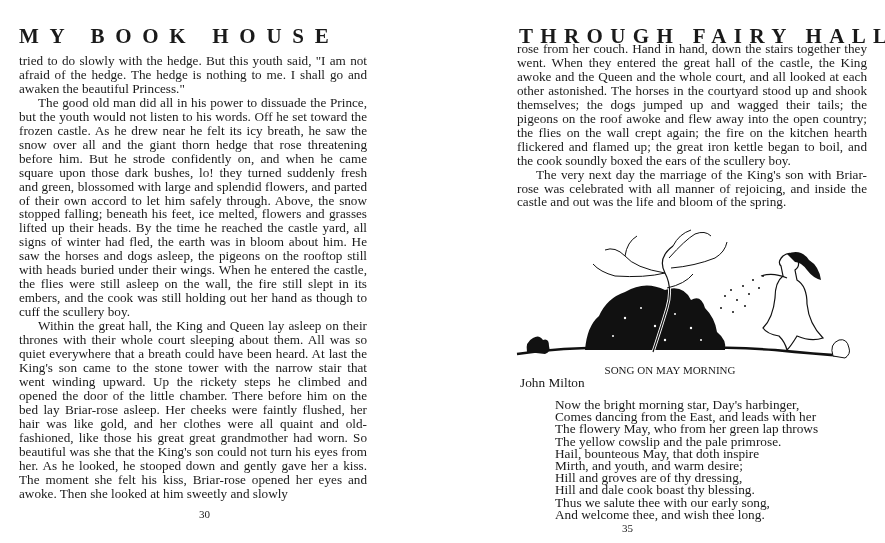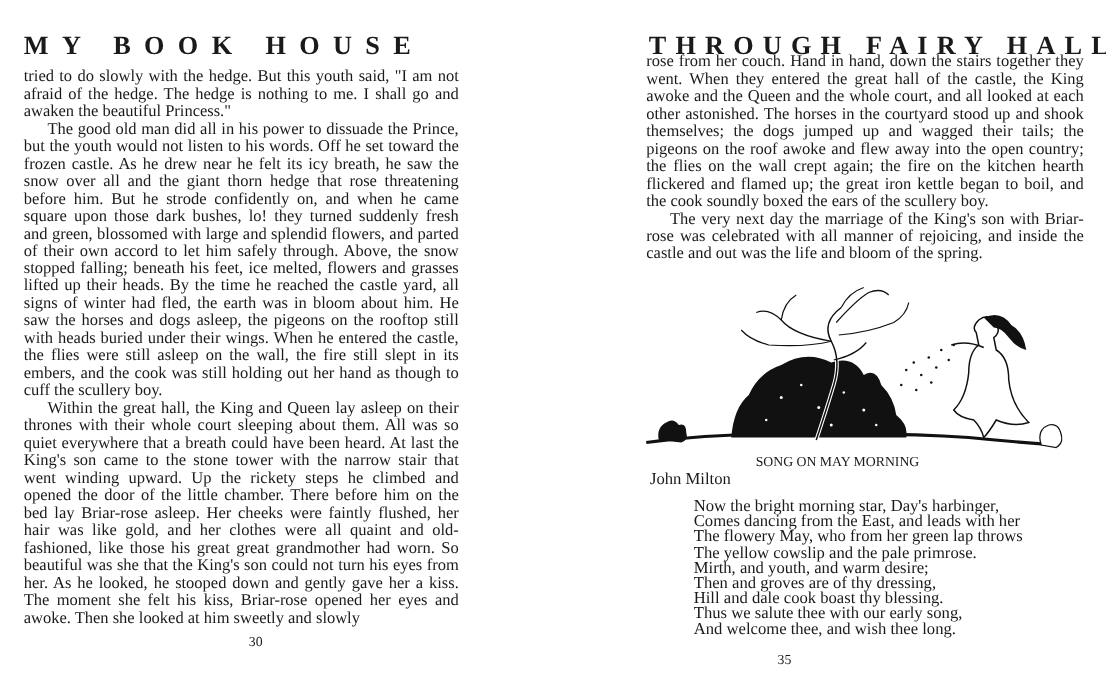--- a/index.html
+++ b/index.html
@@ -99,20 +99,21 @@
     <path d="M318 128 q-4 -12 6 -16 q8 -2 10 8 q2 6 -4 10 z" fill="#fff" stroke="#111" stroke-width="1"></path>
   </svg>
 
   <div class="poem-title">SONG ON MAY MORNING</div>
   <div class="poem-author">John Milton</div>
   <div class="poem">
     <div>Now the bright morning star, Day's harbinger,</div>
     <div>Comes dancing from the East, and leads with her</div>
     <div>The flowery May, who from her green lap throws</div>
     <div>The yellow cowslip and the pale primrose.</div>
+    <div>Hail, bounteous May, that doth inspire</div>
     <div>Mirth, and youth, and warm desire;</div>
-    <div>Then and groves are of thy dressing,</div>
+    <div>Hill and groves are of thy dressing,</div>
     <div>Hill and dale cook boast thy blessing.</div>
     <div>Thus we salute thee with our early song,</div>
     <div>And welcome thee, and wish thee long.</div>
   </div>
   <div class="folio">35</div>
 </div>
 
 </body></html>

